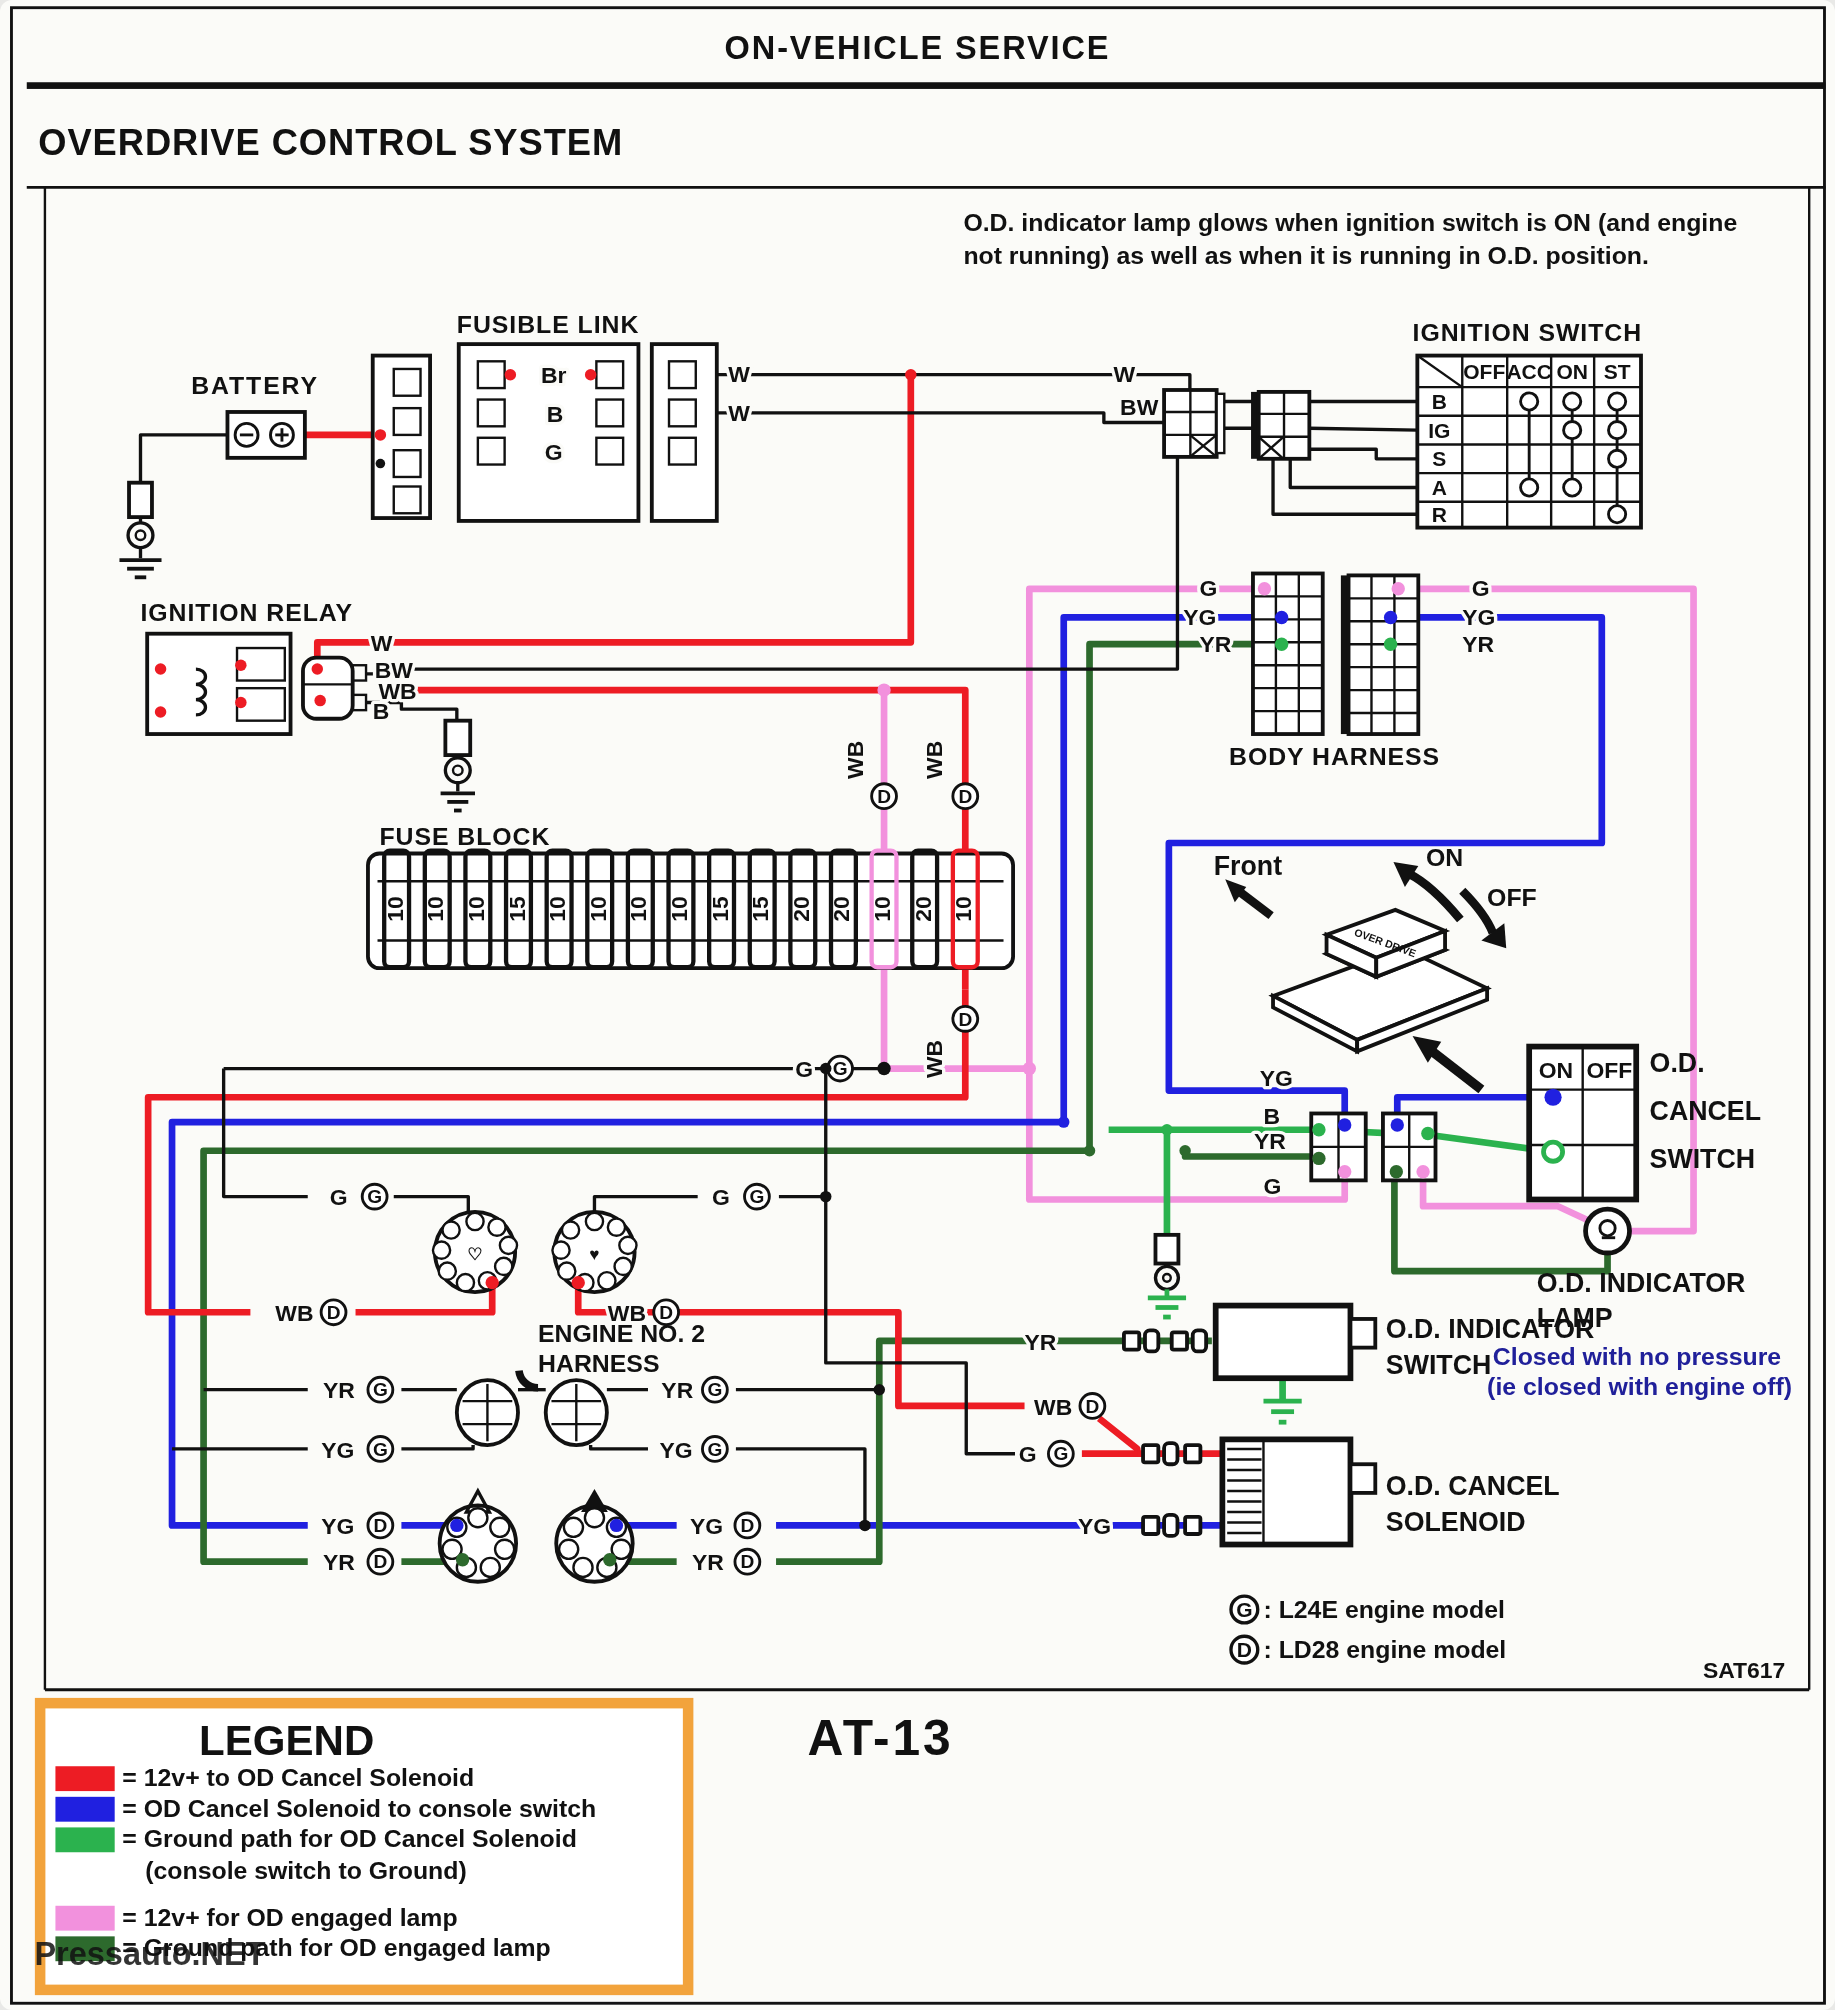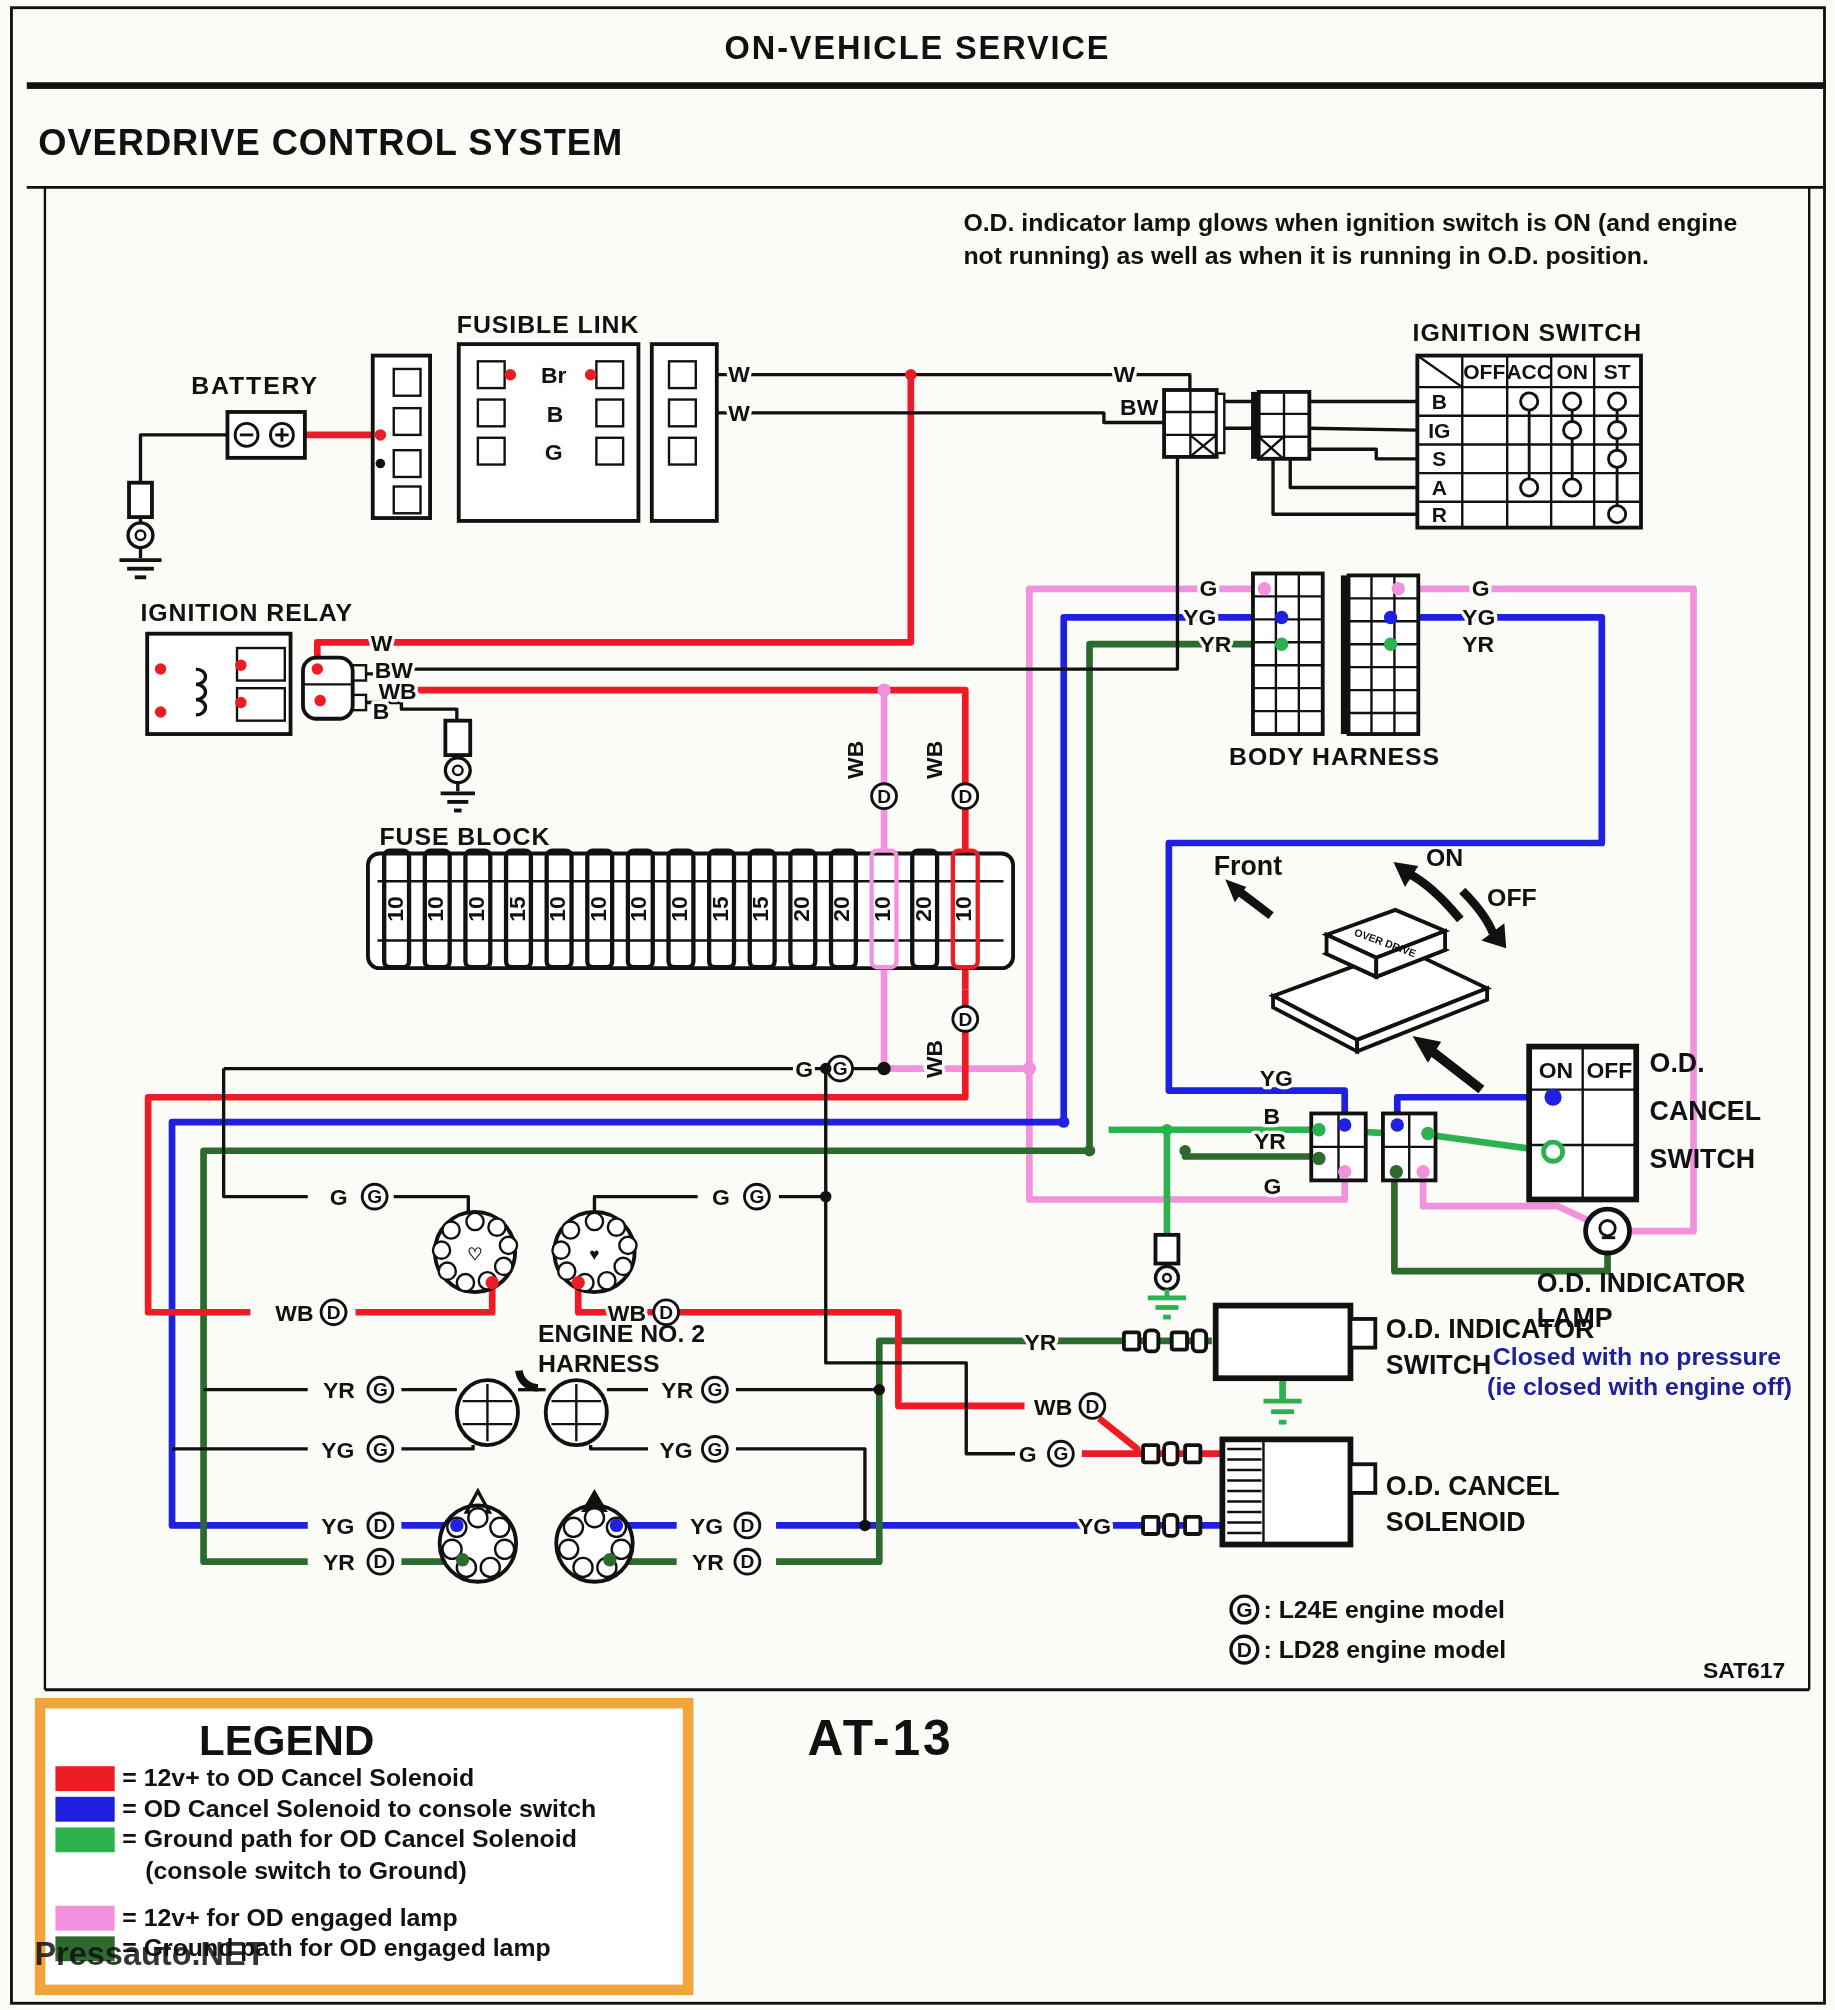--- a/index.html
+++ b/index.html
@@ -1,16 +1,16 @@
 <!DOCTYPE html>
 <html><head>
 <meta charset="utf-8">
 <style>
   html,body{margin:0;padding:0;background:#e9e9e7;}
-  #page{position:relative;width:1835px;height:2010px;background:#fbfbf8;font-family:"Liberation Sans",sans-serif;}
+  #page{position:relative;width:1835px;height:2010px;background:#fbfbf8;font-family:"Liberation Sans",sans-serif;border-radius:12px;}
   svg{position:absolute;left:0;top:0;}
   text{font-family:"Liberation Sans",sans-serif;font-weight:bold;fill:#111;}
   .halo{paint-order:stroke;stroke:#fbfbf8;stroke-width:7px;stroke-linejoin:round;}
   .s20{font-size:20px}.s22{font-size:22px}.s24{font-size:24px}.s26{font-size:26px}
   .s28{font-size:28px}.s34{font-size:34px}.s38{font-size:38px}
   .s44{font-size:44px}.s52{font-size:52px}
   .wire-red{stroke:#ed1c24;stroke-width:7;fill:none;stroke-linejoin:round;stroke-linecap:butt}
   .wire-blue{stroke:#2020e0;stroke-width:7;fill:none;stroke-linejoin:round}
   .wire-bgreen{stroke:#2bb24e;stroke-width:7;fill:none;stroke-linejoin:round}
   .wire-dgreen{stroke:#2d6a2d;stroke-width:7;fill:none;stroke-linejoin:round}

